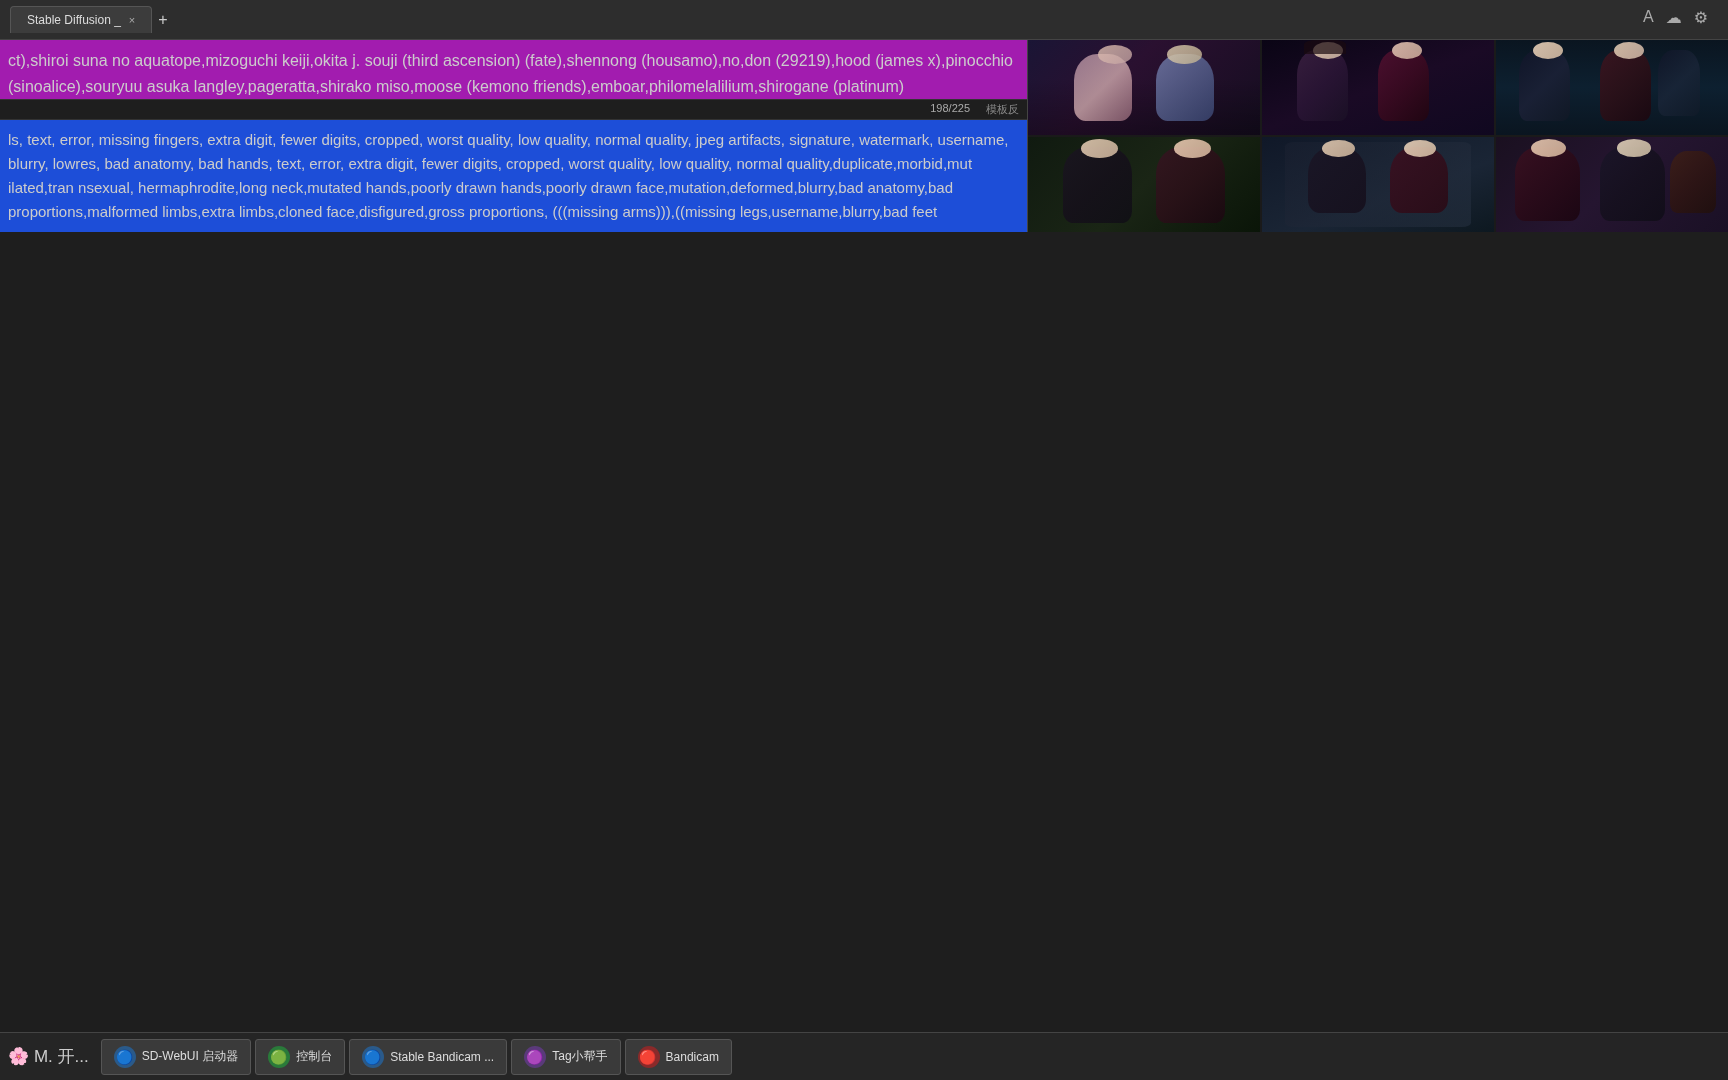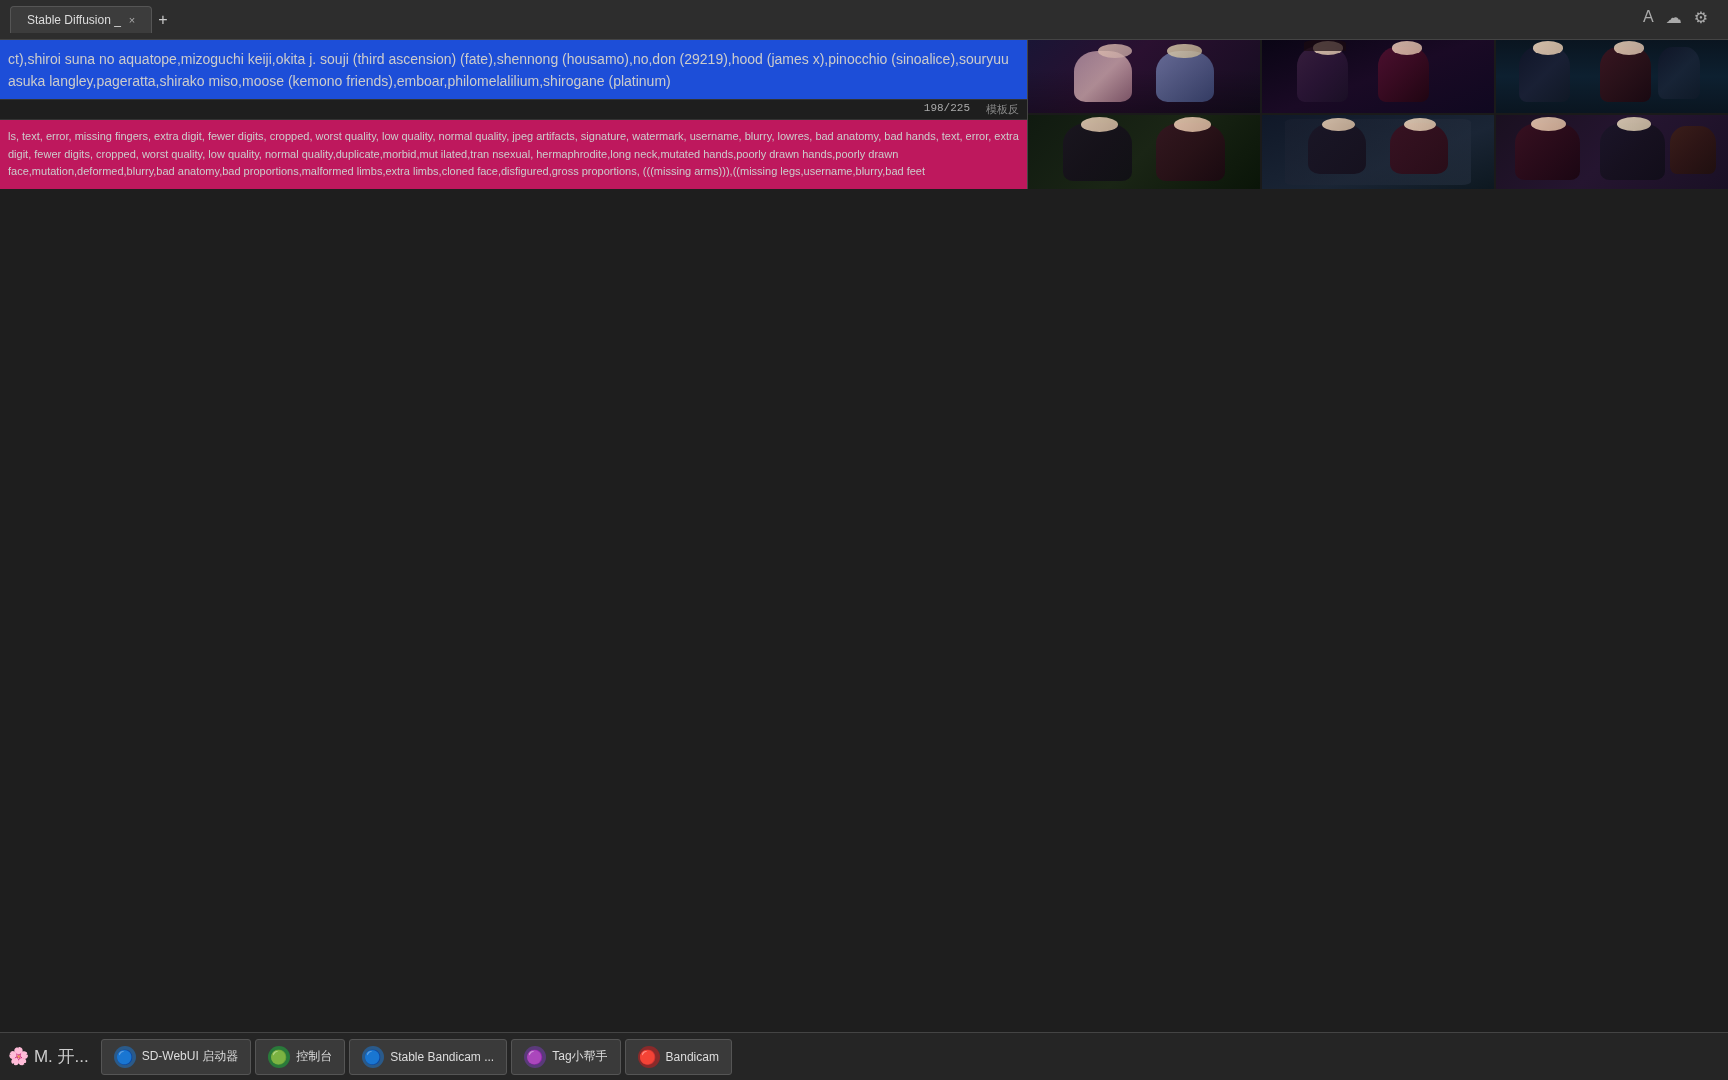--- a/index.html
+++ b/index.html
@@ -53,43 +53,42 @@
     
     .left-panel {
       flex: 1;
       padding: 0;
       border-right: 1px solid #444;
       display: flex;
       flex-direction: column;
     }
 
     .prompt-positive {
-      background: #1d4ed8;
+      background: #a21caf;
       padding: 8px;
-      font-size: 14px;
+      font-size: 16px;
       color: #ccc;
       line-height: 1.6;
       flex: 0 0 auto;
       border-bottom: 1px solid #333;
       max-height: 60px;
       overflow: hidden;
     }
 
     .prompt-counter {
       text-align: center;
       color: #aaa;
       font-size: 11px;
       padding: 2px 8px;
-      font-family: Liberation Mono, monospace;
     }
 
     .prompt-negative {
-      background: #be185d;
+      background: #1d4ed8;
       padding: 8px;
-      font-size: 11px;
+      font-size: 15px;
       color: #ccc;
       line-height: 1.6;
       flex: 1;
       overflow: hidden;
     }
 
     
     .right-panel {
       width: 700px;
       background: #1a1a1a;

